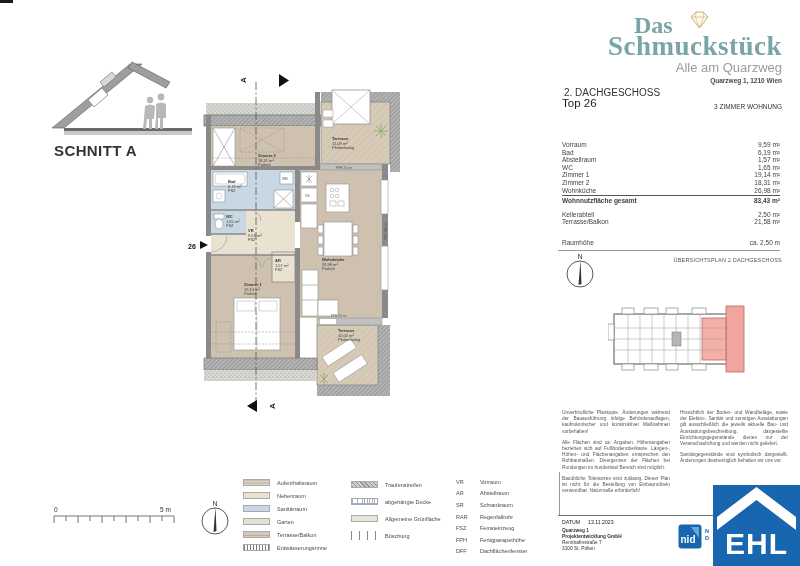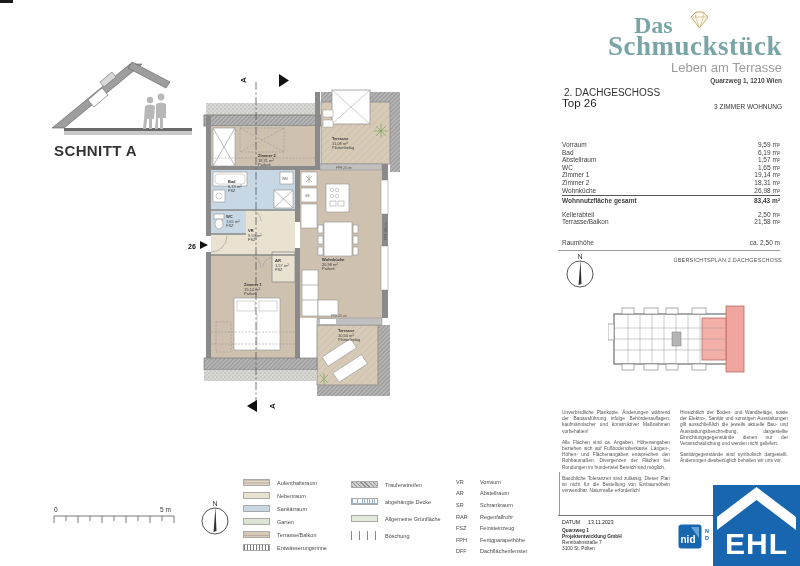--- a/index.html
+++ b/index.html
@@ -431,21 +431,21 @@
         <g stroke="#c9ae6b" stroke-width="0.6">
           <line x1="3" y1="7" x2="20" y2="7"></line>
           <line x1="8" y1="2" x2="7.5" y2="7"></line>
           <line x1="15" y1="2" x2="15.5" y2="7"></line>
           <line x1="7.5" y1="7" x2="11.5" y2="18"></line>
           <line x1="15.5" y1="7" x2="11.5" y2="18"></line>
         </g>
       </svg>
     </div>
     <div class="brand-name">Schmuckstück</div>
-    <div class="brand-sub">Leben am Terrasse</div>
+    <div class="brand-sub">Alle am Quarzweg</div>
     <div class="brand-addr">Quarzweg 1, 1210 Wien</div>
 
     <div class="floor-label">2. DACHGESCHOSS</div>
     <div class="unit-label">Top 26</div>
     <div class="unit-type">3 ZIMMER WOHNUNG</div>
 
     <div class="area-table">
       <div class="trow">
           <span>Vorraum</span>
           <span>9,59 m²</span>

